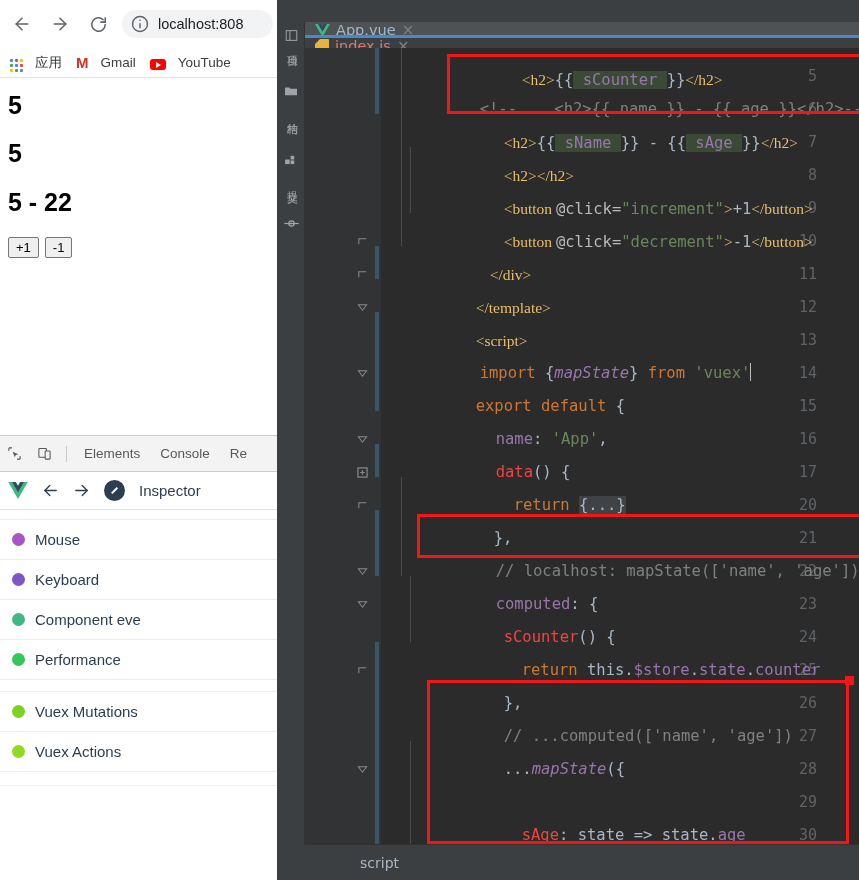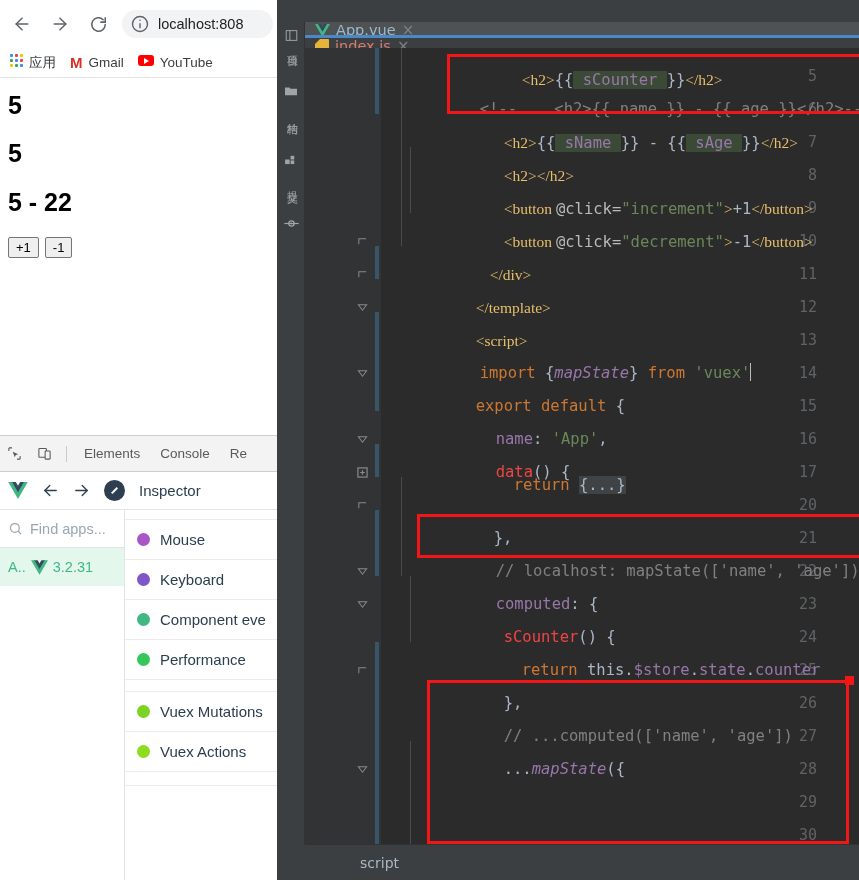--- a/index.html
+++ b/index.html
@@ -35,21 +35,21 @@
   }
   .omnibox .url {
     font-size: 14.5px; color: #202124; white-space: nowrap;
     font-family: "Liberation Sans", sans-serif;
   }
   .bookmarks {
     height: 30px; display: flex; align-items: center; gap: 6px;
     padding: 0 6px; border-bottom: 1px solid #e4e4e4;
   }
   .bm {
-    display: flex; align-items: flex-start; gap: 6px; padding: 2px 4px;
+    display: flex; align-items: flex-end; gap: 12px; padding: 2px 4px;
     font-size: 13.5px; color: #3c4043; white-space: nowrap;
   }
   .apps-grid {
     display: grid; grid-template-columns: repeat(3, 3px);
     grid-template-rows: repeat(3, 3px); gap: 2px;
   }
   .apps-grid i { display: block; width: 3px; height: 3px; border-radius: 1px; }
   .gmail-m { font-weight: bold; color: #d93025; font-size: 15px; line-height: 1; }
   .yt-ic {
     width: 16px; height: 11px; background: #ff0000; border-radius: 3px;
@@ -363,39 +363,20 @@
       <svg width="17" height="17" viewBox="0 0 24 24" fill="none" stroke="currentColor" stroke-width="1.9" stroke-linecap="round" stroke-linejoin="round">
           <line x1="4" y1="12" x2="20" y2="12"></line>
           <polyline points="13 5 20 12 13 19"></polyline>
         </svg>
     </span>
     <span class="inspector-ic"></span>
     <span class="vdt-label">Inspector</span>
   </div>
 
   <div class="vdt-body">
-    <div class="vdt-left">
-      <div class="vdt-search">
-        <span class="sicon">
-          <svg width="15" height="15" viewBox="0 0 24 24" fill="none" stroke="currentColor" stroke-width="2">
-              <circle cx="11" cy="11" r="7"></circle>
-              <line x1="16.5" y1="16.5" x2="21" y2="21"></line>
-            </svg>
-        </span>
-        <span class="stext">Find apps...</span>
-      </div>
-      <div class="vdt-app">
-        <span>A..</span>
-        <svg class="vue-logo" viewBox="0 0 196 170">
-          <path d="M120 0h47L98 120 29 0h47l22 38z" fill="#35495e"></path>
-          <path d="M0 0h39l59 102L157 0h39L98 170z" fill="#41b883"></path>
-        </svg>
-        <span>3.2.31</span>
-      </div>
-    </div>
 
     <div class="vdt-right">
       <div class="ev-row spacer" style="height:10px"></div>
       <div class="ev-row">
         <span class="ev-dot" style="background:#a855c7"></span>
         <span>Mouse</span>
       </div>
       <div class="ev-row">
         <span class="ev-dot" style="background:#7f56c7"></span>
         <span>Keyboard</span>
@@ -627,21 +608,21 @@
       </div>
 
       <div class="cl" style="top:342px;left:40px">
         <span class="tok-purple">name</span><span class="tok-plain">: </span><span class="tok-str">'App'</span><span class="tok-plain">,</span>
       </div>
 
       <div class="cl" style="top:375px;left:40px">
         <span class="tok-fn">data</span><span class="tok-plain">() {</span>
       </div>
 
-      <div class="cl" style="top:388px;left:58px">
+      <div class="cl" style="top:408px;left:58px">
         <span class="tok-kw">return </span><span class="hl-grey tok-plain">{...}</span>
       </div>
 
       <div class="cl" style="top:441px;left:38px">
         <span class="tok-plain">},</span>
       </div>
 
       <div class="cl" style="top:474px;left:40px">
         <span class="tok-com">// localhost: mapState(['name', 'age']),</span>
       </div>
@@ -664,20 +645,23 @@
 
       <div class="cl" style="top:639px;left:48px">
         <span class="tok-com">// ...computed(['name', 'age'])</span>
       </div>
 
       <div class="cl" style="top:672px;left:48px">
         <span class="tok-plain">...</span><span class="tok-italic">mapState</span><span class="tok-plain">({</span>
       </div>
 
 
+      <div class="cl" style="top:738px;left:66px">
+        <span class="tok-fn">sAge</span><span class="tok-plain">: state =&gt; state.</span><span class="tok-purple">age</span>
+      </div>
 
       <div class="cl" style="top:771px;left:48px">
         
       </div>
 
     </div>
 
     <div class="redbox" style="left:142px; top:6px; right:-10px; height:60px;"></div>
     <div class="redbox" style="left:112px; top:466px; right:-10px; height:44px;"></div>
     <div class="redbox" style="left:122px; top:632px; width:422px; height:164px;"></div>

